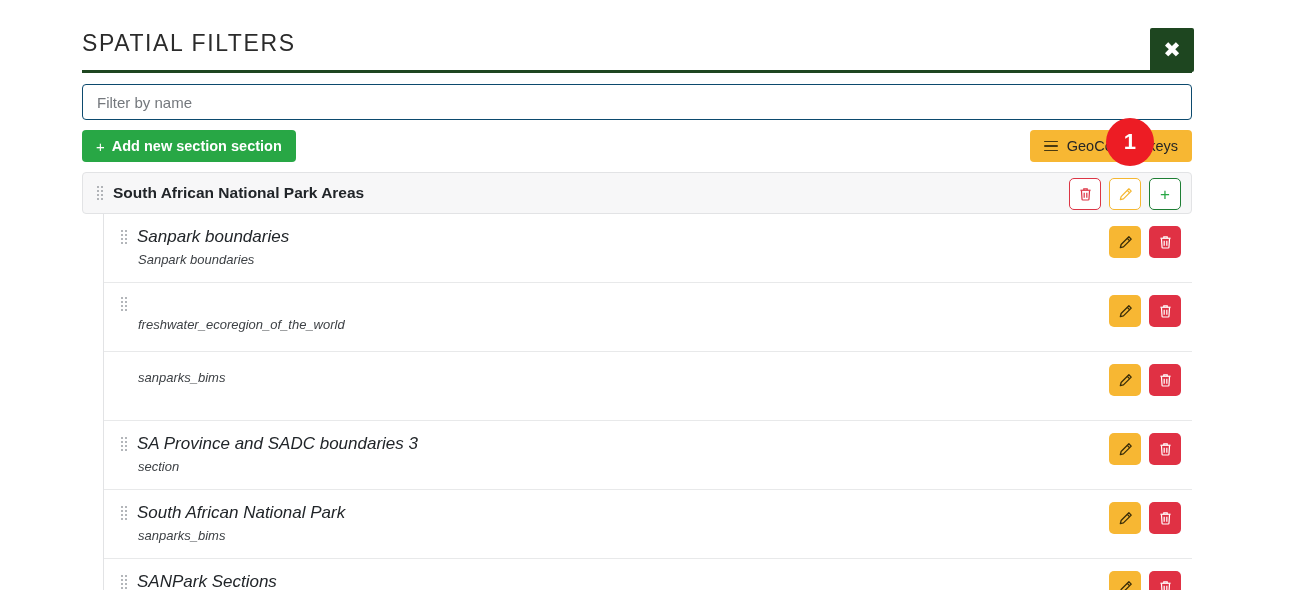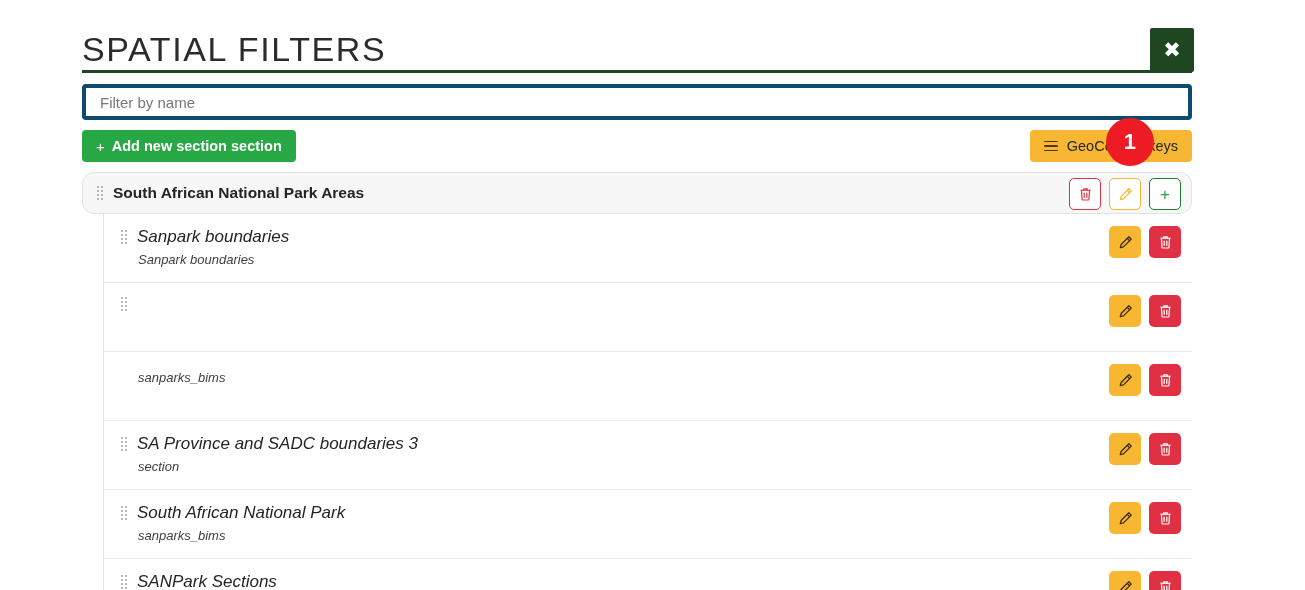--- a/index.html
+++ b/index.html
@@ -28,21 +28,21 @@
 
   
   .panel-header {
     position: relative;
     height: 72px;
   }
   .panel-title {
     position: absolute;
     left: 0;
     top: 30px;
-    font-size: 34px;
+    font-size: 23px;
     letter-spacing: 1.6px;
     color: #2b2b2b;
     font-weight: 400;
     white-space: nowrap;
   }
   .title-rule {
     position: absolute;
     left: 0;
     top: 70px;
     width: 1110px;
@@ -68,21 +68,21 @@
   }
 
   
   .filter-input {
     position: absolute;
     left: 0;
     top: 84px;
     width: 1110px;
     height: 36px;
     box-sizing: border-box;
-    border: 4px solid #0c4a6e;
+    border: 1px solid #0c4a6e;
     border-radius: 4px;
     padding: 0 14px;
     font-size: 15px;
     color: #0f172a;
     background: #fff;
     font-family: "Liberation Sans", sans-serif;
     outline: none;
   }
   .filter-input::placeholder { color: #74787d; }
 
@@ -169,21 +169,21 @@
   }
 
   
   .sections { position: absolute; left: 0; top: 172px; width: 1110px; }
 
   .section-header {
     position: relative;
     height: 42px;
     background: #f7f7f8;
     border: 1px solid #e2e3e5;
-    border-radius: 12px;
+    border-radius: 4px;
     display: flex;
     align-items: center;
     padding: 0 8px 0 14px;
     box-sizing: border-box;
   }
   .section-title {
     font-size: 15.5px;
     font-weight: bold;
     color: #212529;
     margin-left: 9px;
@@ -412,20 +412,21 @@
               <span></span>
                 <span></span>
                 <span></span>
                 <span></span>
                 <span></span>
                 <span></span>
                 <span></span>
                 <span></span>
             </span>
           </div>
+          <div class="row-key">freshwater_ecoregion_of_the_world</div>
           <div class="row-actions">
             <button class="icon-button-solid edit">
               <span>
                 <svg width="15" height="15" viewBox="0 0 16 16" fill="none" stroke="#3a2d08" stroke-width="1.4" stroke-linejoin="round">
                   <path d="M11.6 1.9l2.5 2.5-8.3 8.3-3.3.8.8-3.3z"></path>
                   <path d="M9.9 3.6l2.5 2.5"></path>
                 </svg>
               </span>
             </button>
             <button class="icon-button-solid del">

